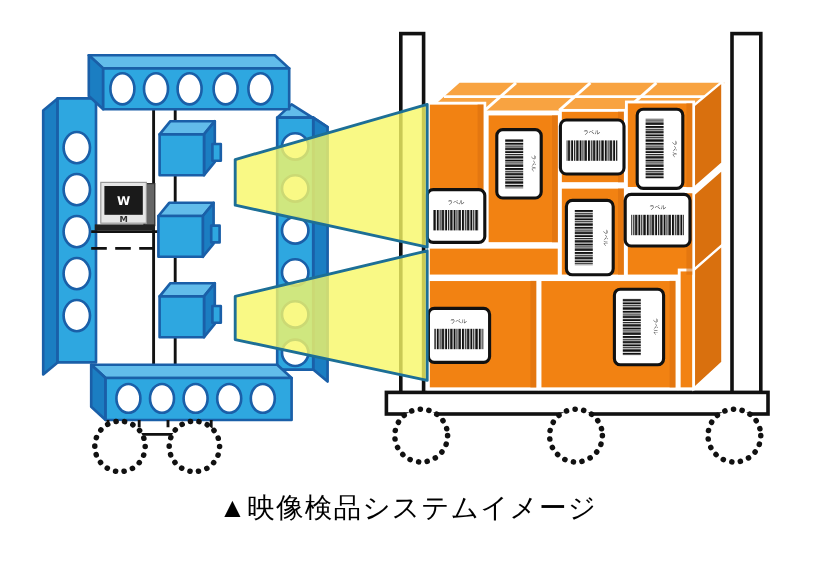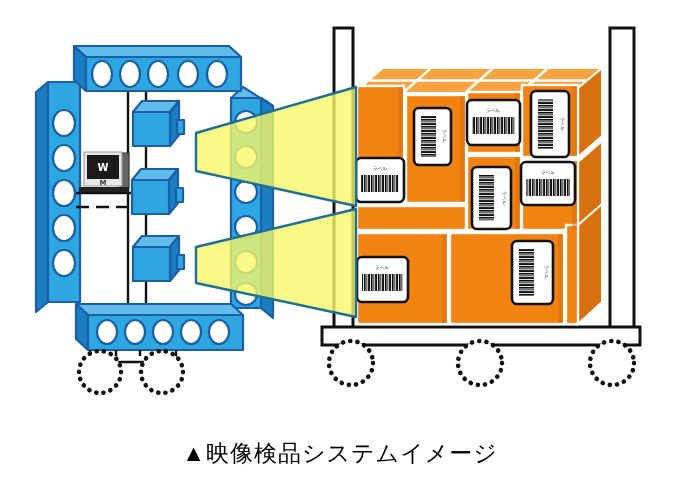--- a/index.html
+++ b/index.html
@@ -1,20 +1,20 @@
 <!DOCTYPE html>
 <html style="--frame-blue: #2EA7E0; --frame-top: #62BCEA; --frame-side: #1B7EC2; --frame-outline: #1A5FA8; --beam-yellow: #F8F767; --beam-outline: #1D6F96; --box-orange: #F28212; --box-orange-top: #F8A341; --box-orange-side: #D9700E; --line-black: #111111;"><head>
 <meta charset="utf-8">
 <style>
   html,body{margin:0;padding:0;background:#fff;}
   .stage{position:relative;width:680px;height:481px;background:#fff;overflow:hidden;
          font-family:"Liberation Sans","DejaVu Sans",sans-serif;}
   .caption{position:absolute;left:0;top:408px;width:680px;text-align:center;
            font-family:"Liberation Serif","DejaVu Serif",serif;font-size:23px;color:#000;
-           letter-spacing:1px;margin-top:30px;}
+           letter-spacing:1px;}
   svg{position:absolute;left:0;top:0;}
   
   .o1{stroke:var(--frame-outline);stroke-width:2.2;stroke-linejoin:round;}
   .fblue{fill:var(--frame-blue);}
   .ftop{fill:var(--frame-top);}
   .fside{fill:var(--frame-side);}
   .hole{fill:#fff;stroke:var(--frame-outline);stroke-width:2.2;}
   .blk{stroke:var(--line-black);stroke-width:2.4;fill:none;}
   
   .post{fill:#fff;stroke:var(--line-black);stroke-width:3;}

